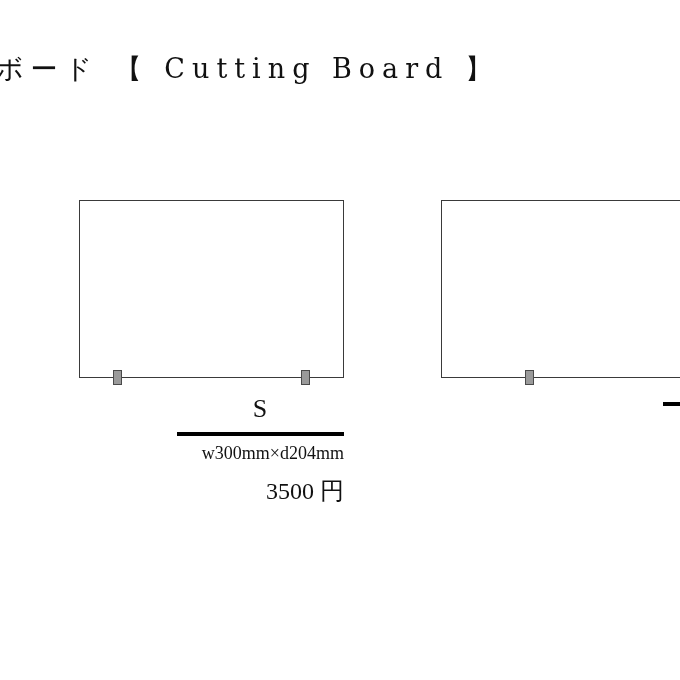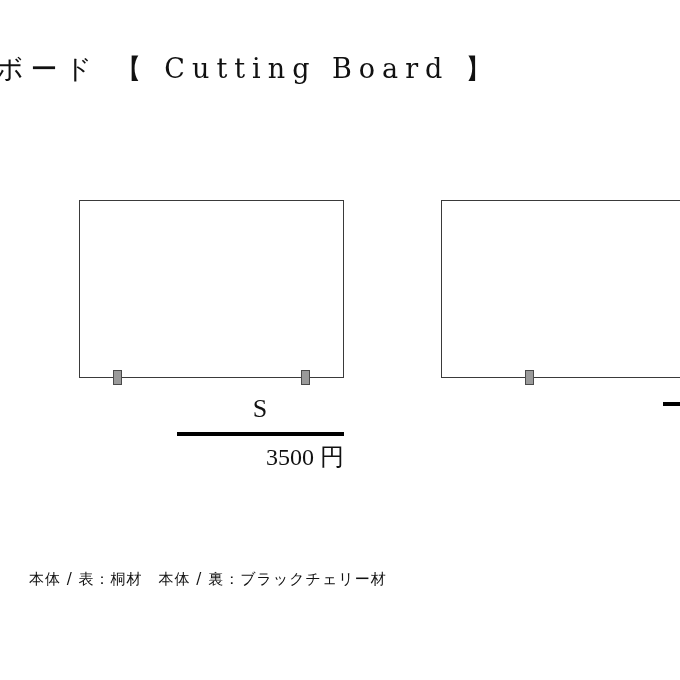--- a/index.html
+++ b/index.html
@@ -116,21 +116,21 @@
   }
   .spec-dims .line2 {
     display: block;
   }
 
   .spec-price {
     text-align: right;
     font-family: "Liberation Serif", "DejaVu Serif", serif;
     font-size: 24px;
     line-height: 30px;
-    margin-top: 2px;
+    margin-top: 12px;
     color: #111111;
     white-space: nowrap;
   }
 
   
   .materials {
     position: absolute;
     left: 29px;
     top: 568px;
     font-family: "DejaVu Sans", "Liberation Sans", sans-serif;
@@ -159,29 +159,29 @@
   </div>
 
   <div class="board board-m">
     <span class="board-tab" style="left:83px;"></span>
   </div>
 
   <div class="spec-block spec-s">
     <div class="size-letter">S</div>
     <div class="spec-rule"></div>
     <div class="spec-dims">
+      <span>w300mm×d204mm</span>
     </div>
     <div class="spec-price">3500 円</div>
   </div>
 
   <div class="spec-block spec-m">
     <div class="size-letter"></div>
     <div class="spec-rule"></div>
     <div class="spec-dims">
 
       <span class="line2"></span>
     </div>
     <div class="spec-price"></div>
   </div>
 
-  <div class="materials">本体 / 表：桐材　本体 / 裏：ブラックチェリー材</div>
 
 </div>
 
 </body></html>

